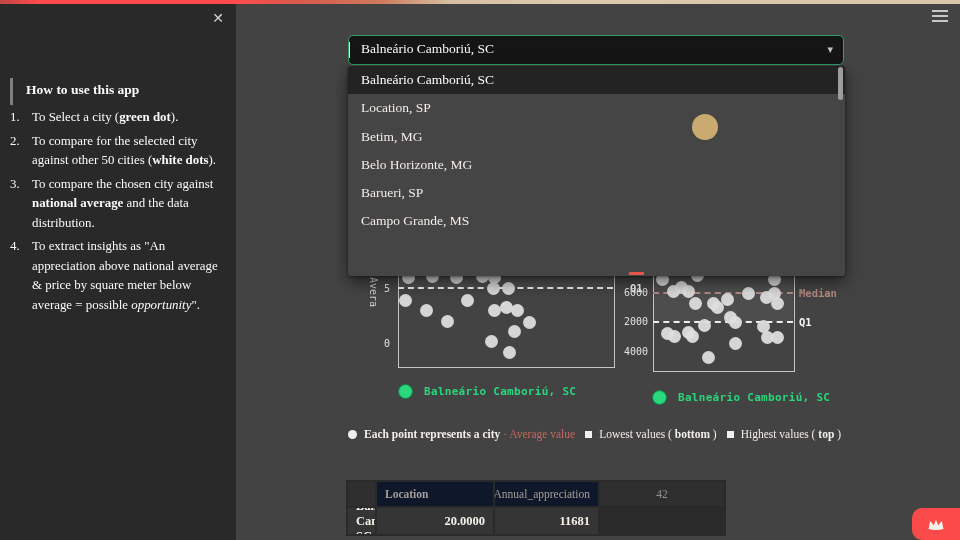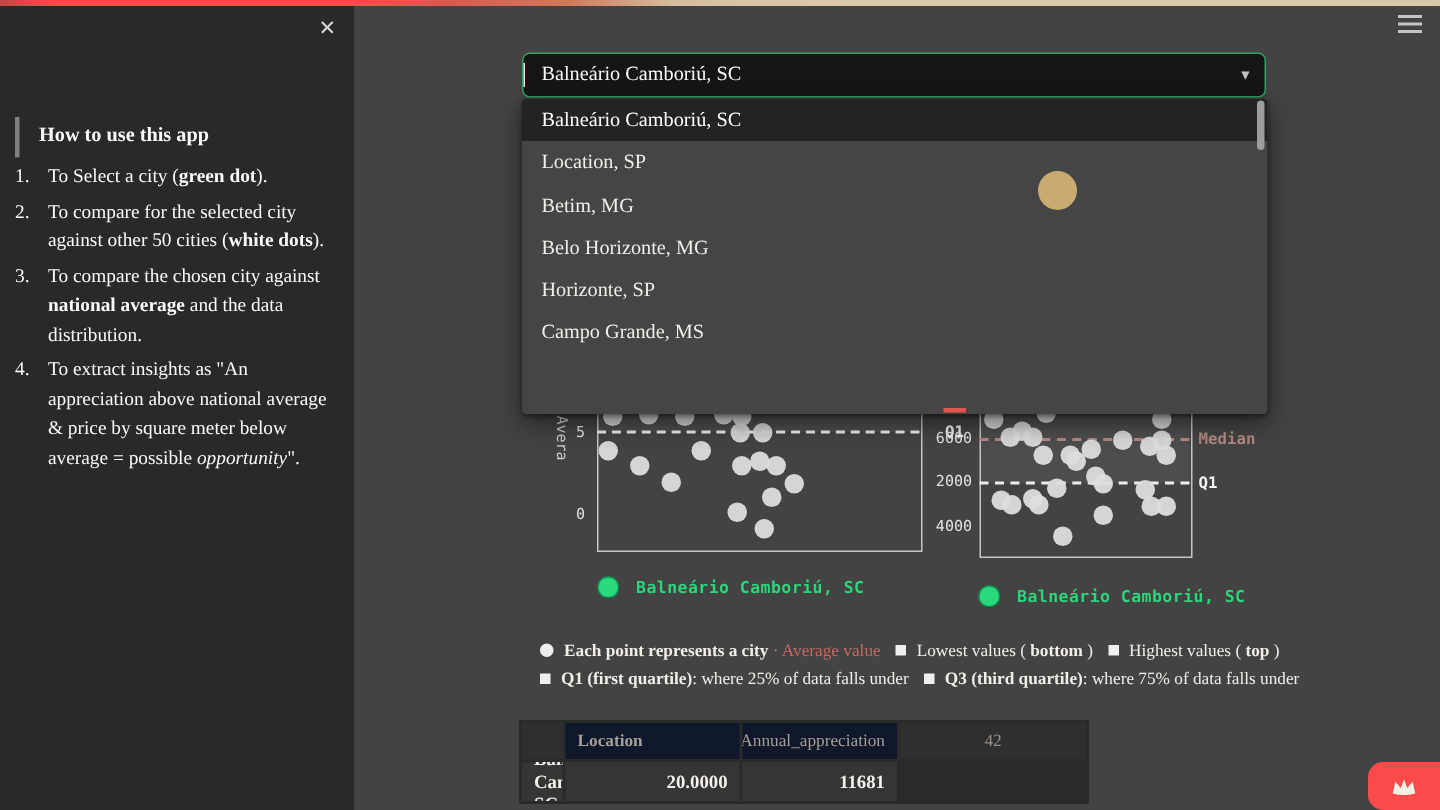--- a/index.html
+++ b/index.html
@@ -27,21 +27,21 @@
   .band{position:absolute;background:rgba(255,255,255,.055)}
   .refline{position:absolute;height:0}
   .reflab{position:absolute;font:bold 10.5px "DejaVu Sans Mono",monospace}
   .tick{position:absolute;font:10px "DejaVu Sans Mono",monospace;color:#e2e2e2;text-align:right}
   .dot{position:absolute;width:13px;height:13px;border-radius:50%;background:#dedede;opacity:.94}
   .ylab{position:absolute;font:10px "DejaVu Sans Mono",monospace;color:#d0d0d0;transform:rotate(90deg);transform-origin:0 0;white-space:nowrap}
   .ldot{position:absolute;width:13px;height:13px;border-radius:50%;border:1px solid rgba(0,0,0,.4)}
   .ltext{position:absolute;font:bold 11px "DejaVu Sans Mono",monospace;letter-spacing:.3px;white-space:nowrap}
   .redmark{position:absolute;width:15px;height:3px;z-index:12}
   
-  #footnotes{position:absolute;left:360px;top:427px;width:520px;color:#f2efe9}
+  #footnotes{position:absolute;left:348px;top:427px;width:520px;color:#f2efe9}
   .fline{font-size:11.5px;line-height:14px;margin-bottom:4.5px;white-space:nowrap}
   .icn{display:inline-block;background:#efefef;vertical-align:-1px}
   .icn.circle{width:9px;height:9px;border-radius:50%;margin:0 7px 0 0}
   .icn.square{width:7px;height:7px;margin:0 7px 0 10px;vertical-align:0}
   .fline .icn:first-child{margin-left:0}
   
   #df{position:absolute;left:346px;top:480px;display:grid;grid-template-columns:27px 116px 103px 124px;
       grid-template-rows:24px 26px;gap:2px;background:#2a2a2a;padding:2px}
   #df .c{background:#353535;font-size:12.5px;color:#f4f1ea;display:flex;align-items:center;overflow:hidden}
   #df .h{background:#0f172a;color:#a49f98;font-size:11.5px;font-weight:normal}
@@ -161,21 +161,20 @@
     <div class="dot" style="left: 756.54px; top: 320.486px; background: rgb(222, 222, 222);"></div>
     <div class="dot" style="left: 761.44px; top: 331.489px; background: rgb(222, 222, 222);"></div>
     <div class="dot" style="left: 770.54px; top: 331.489px; background: rgb(222, 222, 222);"></div>
     <div class="dot" style="left: 701.52px; top: 351.49px; background: rgb(222, 222, 222);"></div>
     <div class="ldot" style="left: 652px; top: 390px; background: rgb(41, 217, 126);"></div>
     <div class="ltext" style="left: 678px; top: 391px; color: rgb(43, 213, 122);">Balneário Camboriú, SC</div>
   </div>
 
 <div id="footnotes">
     <div class="fline"><span class="icn circle"></span><span class="b">Each point represents a city</span><span style="color: rgb(196, 104, 94);"> · Average value</span><span class="icn square"></span><span>Lowest values ( </span><span class="b">bottom</span><span> )</span><span class="icn square"></span><span>Highest values ( </span><span class="b">top</span><span> )</span></div>
-    <div class="fline"><span class="icn square"></span><span class="b">Q1 (first quartile)</span><span>: where 25% of data falls under</span><span class="icn square"></span><span class="b">Q3 (third quartile)</span><span>: where 75% of data falls under</span></div>
   </div>
 
 <div id="df">
   <div class="c h idx"></div>
   <div class="c h l">Location</div>
   <div class="c h r">Annual_appreciation</div>
   <div class="c idx">42</div>
   <div class="c l">Balneário Camboriú, SC</div>
   <div class="c rb">20.0000</div>
   <div class="c rb">11681</div>
@@ -186,21 +185,21 @@
   <span id="text-caret"></span>
   <span id="select-arrow">▾</span>
 </div>
 
 <div id="dropdown">
   <div id="dd-list">
       <div class="opt sel">Balneário Camboriú, SC</div>
       <div class="opt">Location, SP</div>
       <div class="opt">Betim, MG</div>
       <div class="opt">Belo Horizonte, MG</div>
-      <div class="opt">Horizonte, SP</div>
+      <div class="opt">Barueri, SP</div>
       <div class="opt">Campo Grande, MS</div>
     </div>
   <div id="dd-thumb"></div>
 </div>
 
 <div id="cursor-dot"></div>
 
 <div id="badge">
   <svg width="20" height="16" viewBox="0 0 24 18">
     <path d="M3,15 L5,5.5 L9.5,10.5 L12,3.5 L14.5,10.5 L19,5.5 L21,15 Q12,17.5 3,15 Z" fill="#f6f1e7"></path>

